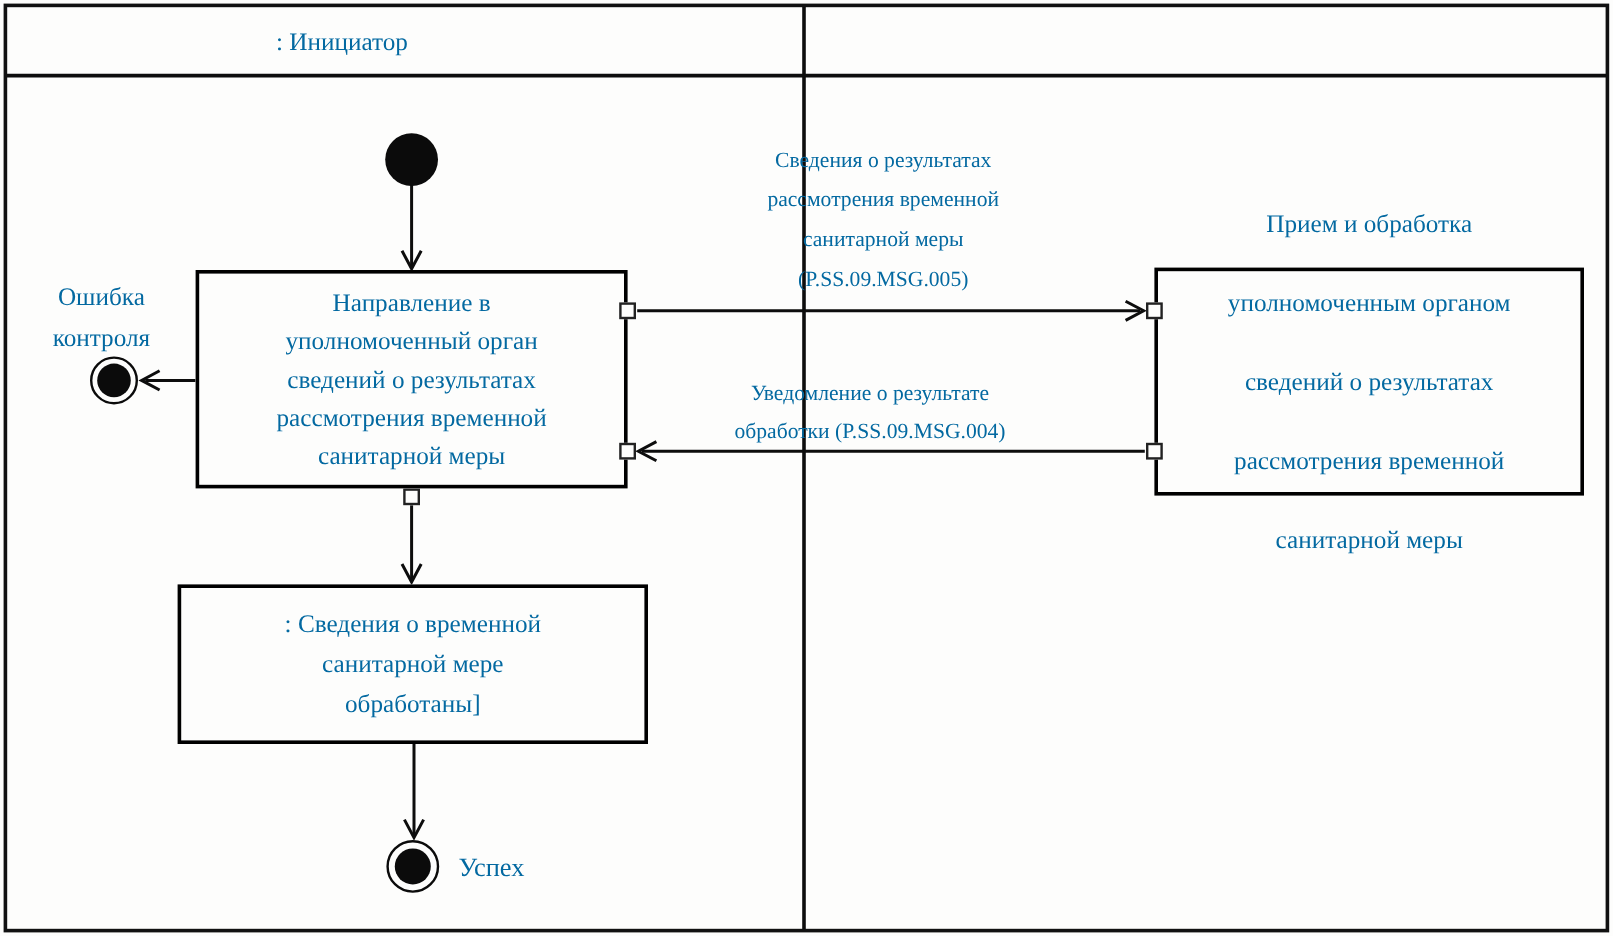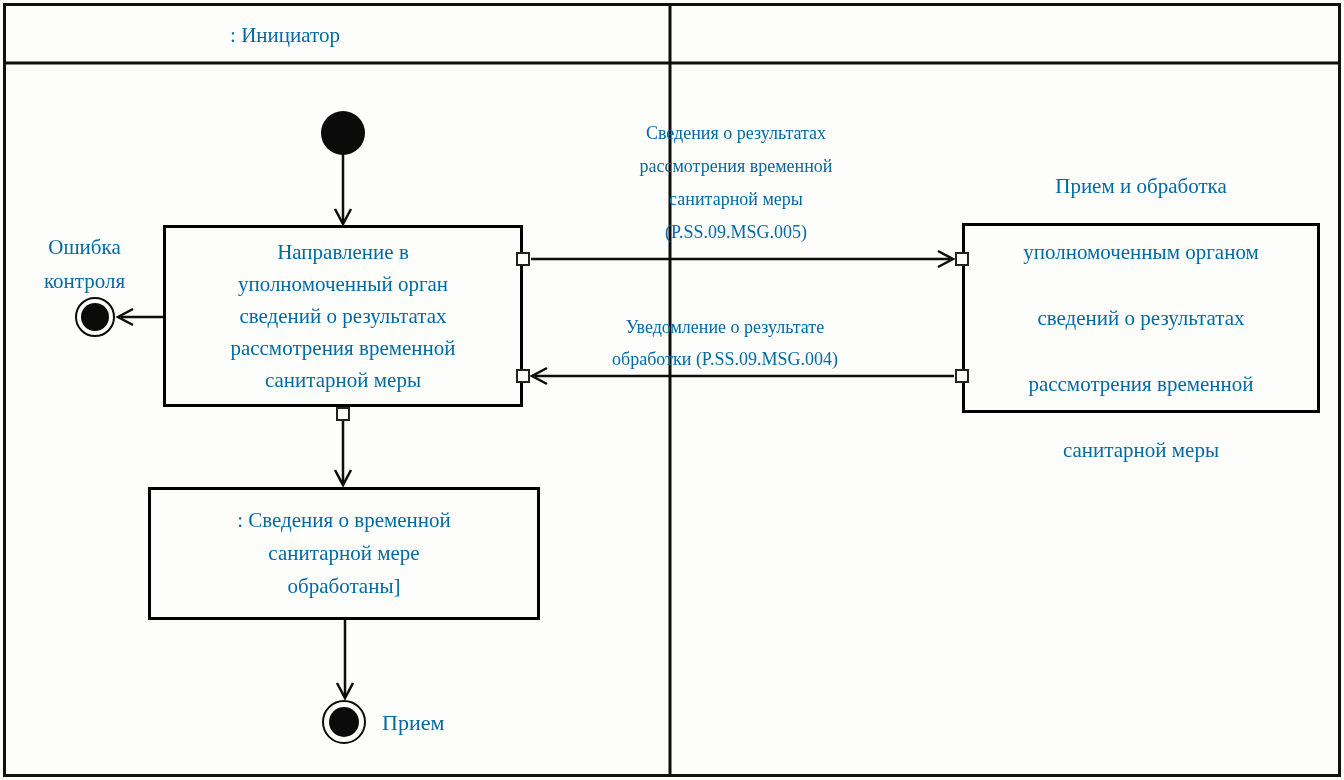--- a/index.html
+++ b/index.html
@@ -218,15 +218,15 @@
 
   <div class="pin pin-send-out"></div>
   <div class="pin pin-send-in"></div>
   <div class="pin pin-send-down"></div>
   <div class="pin pin-recv-in"></div>
   <div class="pin pin-recv-out"></div>
 
   <div class="final-node final-success">
     <div class="dot"></div>
   </div>
-  <div class="succ-label">Прием</div>
+  <div class="succ-label">Успех</div>
 
 </div>
 
 </body></html>

